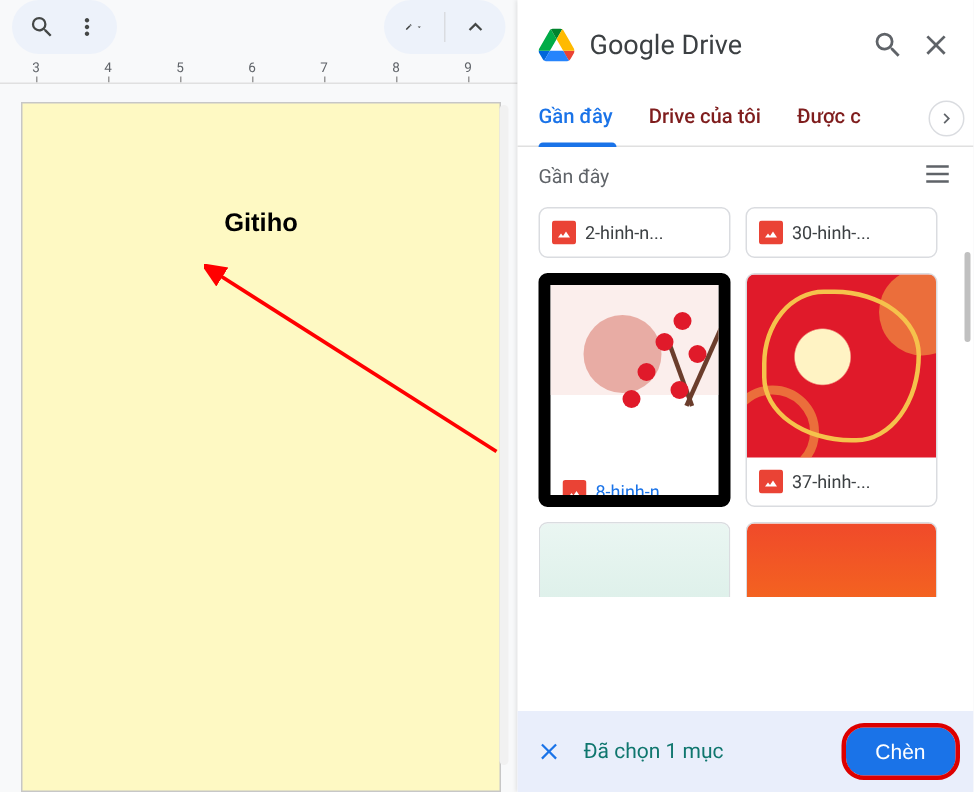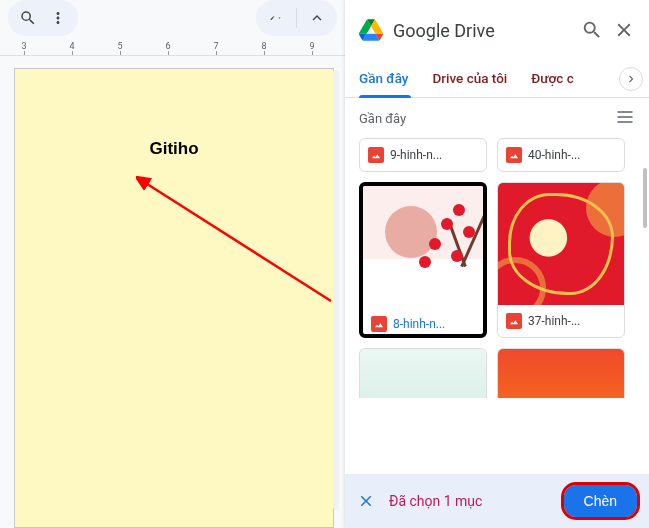--- a/index.html
+++ b/index.html
@@ -40,21 +40,21 @@
   .section-header { height: 40px; display: flex; align-items: center; padding: 0 14px; font-size: 13px; color: #5f6368; }
   .section-header .spacer { flex: 1; }
   .view-toggle svg { width: 20px; height: 20px; fill: #5f6368; }
   
   .file-grid { flex: 1; padding: 0 14px 10px 14px; overflow: hidden; display: flex; flex-wrap: wrap; gap: 10px; align-content: flex-start; position: relative; }
   .grid-scrollbar { position: absolute; right: 2px; top: 30px; width: 4px; height: 60px; background: #c0c0c0; border-radius: 2px; }
   
   .file-card { width: 128px; border: 1px solid #dadce0; border-radius: 6px; overflow: hidden; background: #fff; cursor: pointer; }
   .file-card.small { height: 34px; }
   .file-card.big { height: 156px; }
-  .file-card.selected { border: 4px solid #000000; }
+  .file-card.selected { border: 8px solid #000000; }
   .file-card.partial { height: 50px; border-bottom: none; border-radius: 6px 6px 0 0; margin-bottom: -30px; }
   
   .thumb { width: 100%; height: 122px; position: relative; }
   .checker { background-image: linear-gradient(45deg,#e0e0e0 25%,transparent 25%),linear-gradient(-45deg,#e0e0e0 25%,transparent 25%),linear-gradient(45deg,transparent 75%,#e0e0e0 75%),linear-gradient(-45deg,transparent 75%,#e0e0e0 75%); background-size: 16px 16px; background-position: 0 0,0 8px,8px -8px,-8px 0; }
   
   .file-label { height: 32px; display: flex; align-items: center; padding: 0 8px; gap: 6px; font-size: 12px; color: #3c4043; }
   .file-card.selected .file-label { color: #1a73e8; }
   .img-icon { width: 16px; height: 16px; flex-shrink: 0; }
   .img-icon rect { fill: #ea4335; }
   .img-icon path { fill: #fff; }
@@ -76,21 +76,21 @@
   .art3 { background: linear-gradient(180deg,#eaf6f2 0%, #d9eee7 60%, #b7d9cd 100%); position: relative; }
   .art3::before { content:''; position:absolute; left:-16px; bottom:-10px; width:90px; height:48px; background:#6fa199; border-radius:50% 50% 0 0/100% 100% 0 0; opacity:.6; }
   .art3::after { content:''; position:absolute; right:-12px; bottom:-6px; width:74px; height:40px; background:#8bb6ad; border-radius:50% 50% 0 0/100% 100% 0 0; opacity:.6; }
   
   .art4 { background: linear-gradient(180deg,#f04a2a 0%, #f56b1d 55%, #f9b420 100%); }
   
   
   .action-bar { height: 54px; background: #e9eefb; display: flex; align-items: center; padding: 0 12px; gap: 14px; }
   .action-close { width: 18px; height: 18px; color: #1a73e8; cursor: pointer; }
   .action-close svg { width:100%; height:100%; fill: currentColor; }
-  .action-text { flex: 1; font-size: 14px; color: #be185d; }
+  .action-text { flex: 1; font-size: 14px; color: #0f766e; }
   .insert-btn { background: #1a73e8; color: #fff; font-size: 14px; font-weight: 500; padding: 8px 20px; border-radius: 12px; cursor: pointer; border: none; outline: 3px solid #d00; outline-offset: 0; }
   
   
   .annotation-arrow { position: absolute; left: 136px; top: 176px; width: 200px; height: 130px; pointer-events: none; z-index: 50; }
   
   
   .doc-scrollbar { position: absolute; left: 333px; top: 70px; width: 6px; height: 440px; background: #f1f1f1; border-radius: 3px; }
 </style>
 </head>
 <body>
@@ -193,30 +193,30 @@
 
   <div class="file-grid">
     <div class="grid-scrollbar"></div>
 
     <div class="file-card small">
       <div class="file-label">
         <svg class="img-icon" viewBox="0 0 24 24">
             <rect width="24" height="24" rx="3"></rect>
             <path d="M6 17l3-4 2 2.5L14 11l4 6H6z"></path>
           </svg>
-        <span class="file-name">9-hinh-n...</span>
+        <span class="file-name">2-hinh-n...</span>
       </div>
     </div>
     <div class="file-card small">
       <div class="file-label">
         <svg class="img-icon" viewBox="0 0 24 24">
             <rect width="24" height="24" rx="3"></rect>
             <path d="M6 17l3-4 2 2.5L14 11l4 6H6z"></path>
           </svg>
-        <span class="file-name">40-hinh-...</span>
+        <span class="file-name">30-hinh-...</span>
       </div>
     </div>
 
     <div class="file-card big selected">
       <div class="thumb checker art1">
         <div class="branch"></div>
           <div class="flowers"></div>
       </div>
       <div class="file-label">
         <svg class="img-icon" viewBox="0 0 24 24">

